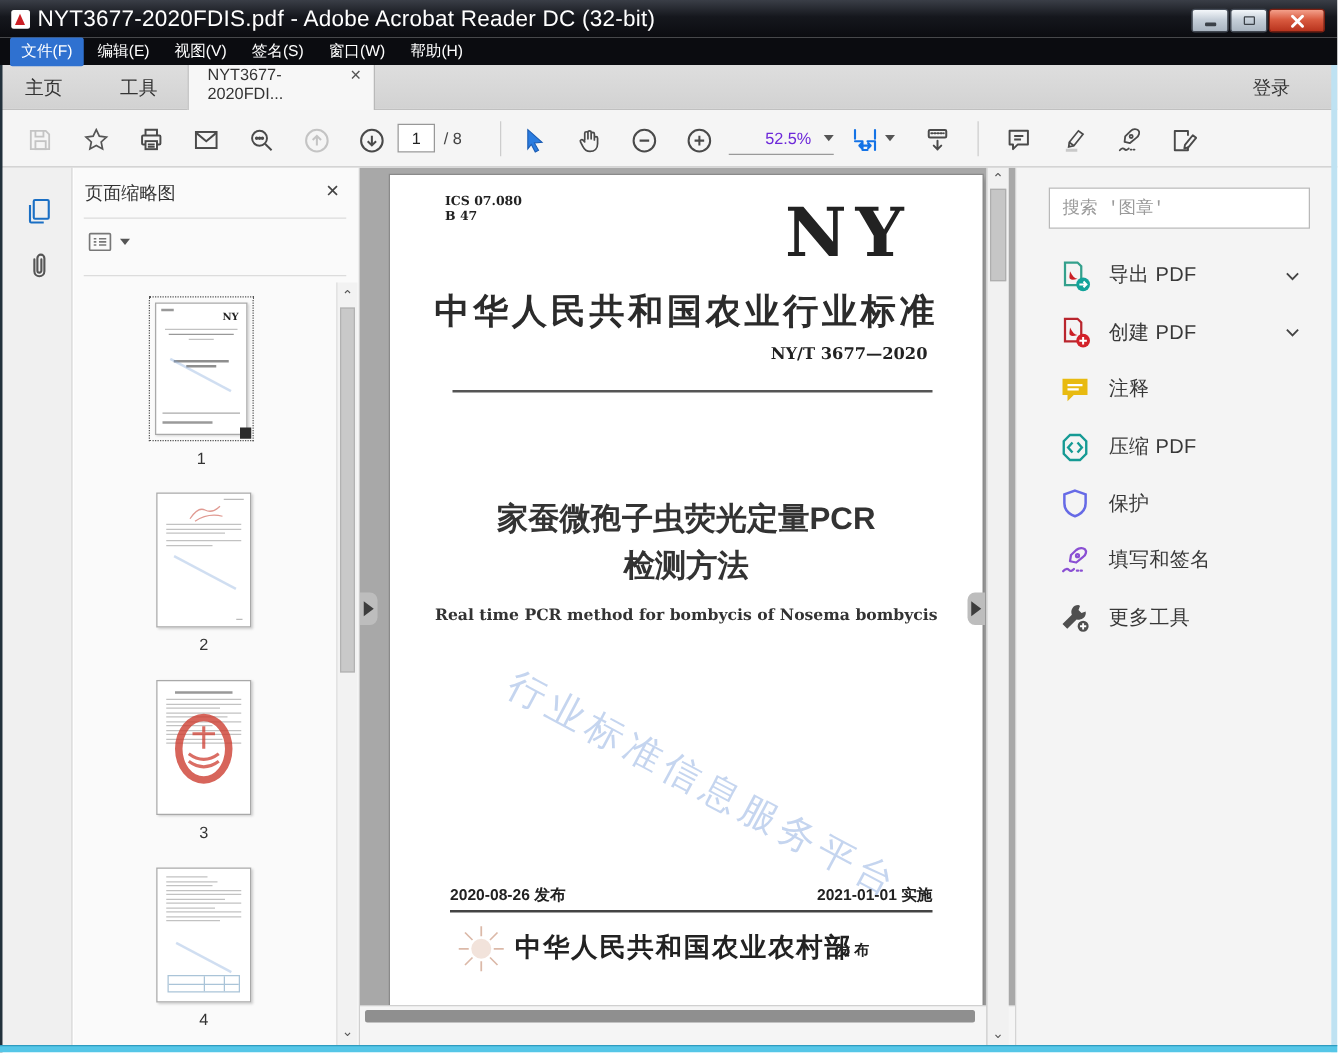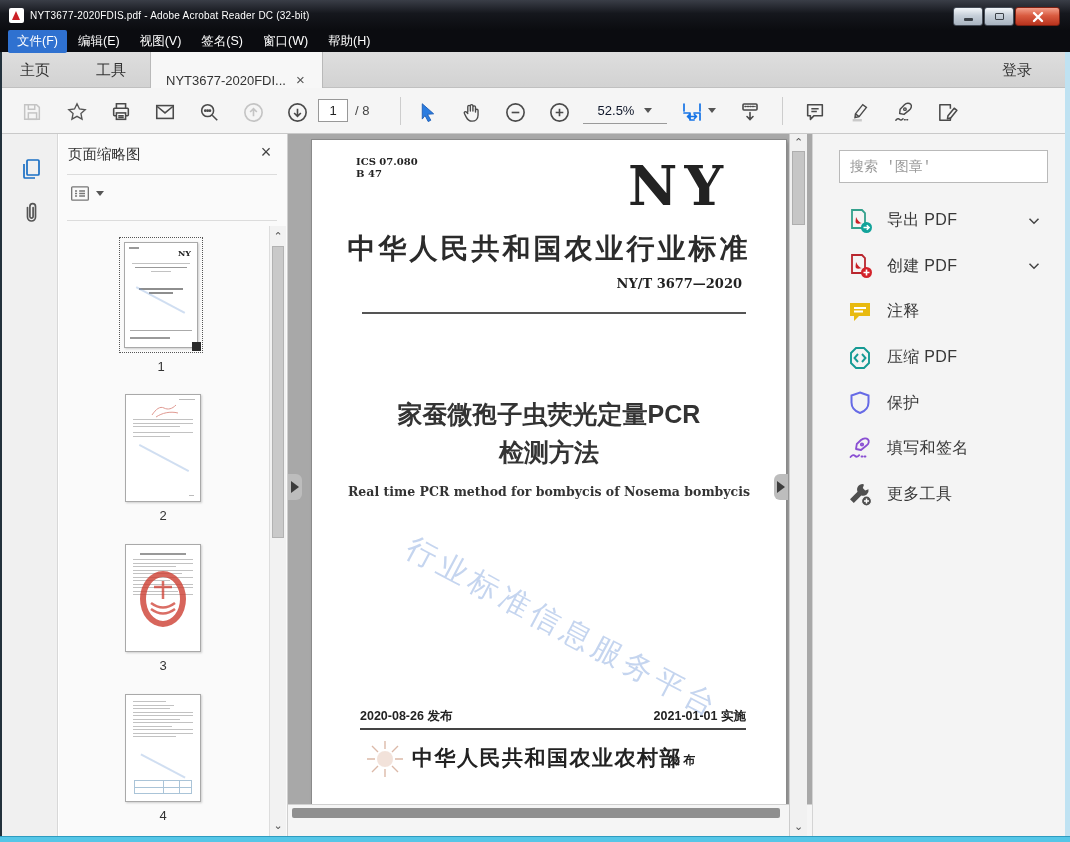--- a/index.html
+++ b/index.html
@@ -8,45 +8,45 @@
 
   
   .titlebar{position:absolute;left:0;top:0;width:1070px;height:30px;background:linear-gradient(#3a3e47,#15171d 45%,#0b0c10);z-index:40;display:flex;align-items:center}
   .menubar{position:absolute;left:0;top:30px;width:1070px;height:22px;background:#0b0c10;z-index:40;display:flex;align-items:center;padding-left:8px}
   .edge-left{position:absolute;left:0;top:52px;bottom:0;width:2px;background:#22313c;z-index:60}
   .edge-right{position:absolute;right:0;top:52px;bottom:0;width:5px;background:#bfe2f2;z-index:60}
   .edge-bottom{position:absolute;left:0;bottom:0;width:1070px;height:6px;background:#55c6e7;border-top:1px solid #2e9cc0;z-index:61}
 
   .app-icon{width:15px;height:15px;margin:0 6px 0 9px;background:#fff;border-radius:2px;position:relative}
   .app-icon:before{content:"";position:absolute;left:3px;top:3px;border-left:4.5px solid transparent;border-right:4.5px solid transparent;border-bottom:9px solid #cb2026}
-  .title-text{color:#fff;font-size:10px;letter-spacing:.2px}
+  .title-text{color:#fff;font-size:18px;letter-spacing:.2px}
   .win-btns{position:absolute;right:10px;top:7px;display:flex;gap:1px}
   .win-btn{height:19px;border:1px solid #454c57;border-radius:3px;background:linear-gradient(#f4f7fa,#c6cfd9 45%,#a9b4c0);display:flex;align-items:center;justify-content:center}
   .win-btn.min,.win-btn.max{width:30px}
   .win-btn.close{width:45px;background:linear-gradient(#f3a08b,#d95b40 45%,#b8331d);border-color:#7e2012}
   .glyph-min{width:9px;height:3px;background:#3b4148;border-radius:1px;margin-top:6px}
   .glyph-max{width:9px;height:7px;border:1.6px solid #3b4148;border-radius:1px}
   .menu-item{color:#fff;font-size:12.5px;padding:3px 9px;margin-right:2px;border-radius:2px}
   .menu-item.active{background:#2f71d0}
 
   
   .tabbar{position:absolute;left:0;top:52px;width:1070px;height:36px;background:linear-gradient(#dedede,#d2d2d2);border-bottom:1px solid #c0c0c0;z-index:30}
   .tab-static{position:absolute;top:0;height:36px;display:flex;align-items:center;font-size:15px;color:#333}
-  .doc-tab{position:absolute;left:150px;top:0;width:173px;height:36px;background:#f7f7f7;border-left:1px solid #b9b9b9;border-right:1px solid #b9b9b9;display:flex;align-items:flex-end;padding:0 10px 0 15px;font-size:13px;color:#333}
+  .doc-tab{position:absolute;left:150px;top:0;width:150px;height:36px;background:#f7f7f7;border-left:1px solid #b9b9b9;border-right:1px solid #b9b9b9;display:flex;align-items:flex-start;padding:0 10px 0 15px;font-size:13px;color:#333}
   .doc-tab .close-x{margin-left:10px;color:#555;font-size:15px}
   .help-circle{position:absolute;left:952px;top:58px;width:21px;height:21px;border:1.7px solid #4a4a4a;border-radius:50%;display:flex;align-items:center;justify-content:center;font-size:13px;font-weight:bold;color:#4a4a4a}
   .signin{position:absolute;left:1002px;top:0;height:36px;display:flex;align-items:center;font-size:15px;color:#333}
 
   
   .toolbar{position:absolute;left:0;top:88px;width:1070px;height:46px;background:#f5f5f5;border-bottom:1px solid #c9c9c9;z-index:30}
   .tbtn{position:absolute;top:12px;width:24px;height:24px;display:flex;align-items:center;justify-content:center}
   .tsep{position:absolute;top:9px;width:1px;height:28px;background:#cdcdcd}
   .page-box{position:absolute;left:318px;top:11px;width:30px;height:23px;background:#fff;border:1px solid #989898;text-align:center;font-size:13px;color:#222}
   .page-total{position:absolute;left:355px;top:12px;font-size:13px;color:#444;width:34px;text-align:left;line-height:22px}
-  .zoom-combo{position:absolute;left:583px;top:10px;width:84px;height:26px;border-bottom:1px solid #9a9a9a;display:flex;align-items:center;justify-content:center;gap:10px;font-size:13px;color:#0f172a}
+  .zoom-combo{position:absolute;left:583px;top:10px;width:84px;height:26px;border-bottom:1px solid #9a9a9a;display:flex;align-items:center;justify-content:flex-end;gap:10px;font-size:13px;color:#6d28d9}
   .caret{width:0;height:0;border-left:4px solid transparent;border-right:4px solid transparent;border-top:5px solid #555}
 
   
   .rail{position:absolute;left:2px;top:134px;width:56px;bottom:6px;background:#f0f0f0;border-right:1px solid #d8d8d8;z-index:20}
   .rail-btn{position:absolute;left:16px;width:26px;height:26px;display:flex;align-items:center;justify-content:center}
 
   
   .leftpanel{position:absolute;left:59px;top:134px;width:229px;bottom:6px;background:#fafafa;border-right:1px solid #cfcfcf;z-index:20}
   .lp-title{position:absolute;left:9px;top:11px;font-size:14.5px;color:#333}
   .lp-close{position:absolute;left:197px;top:8px;font-size:18px;color:#444;width:20px;text-align:center}

